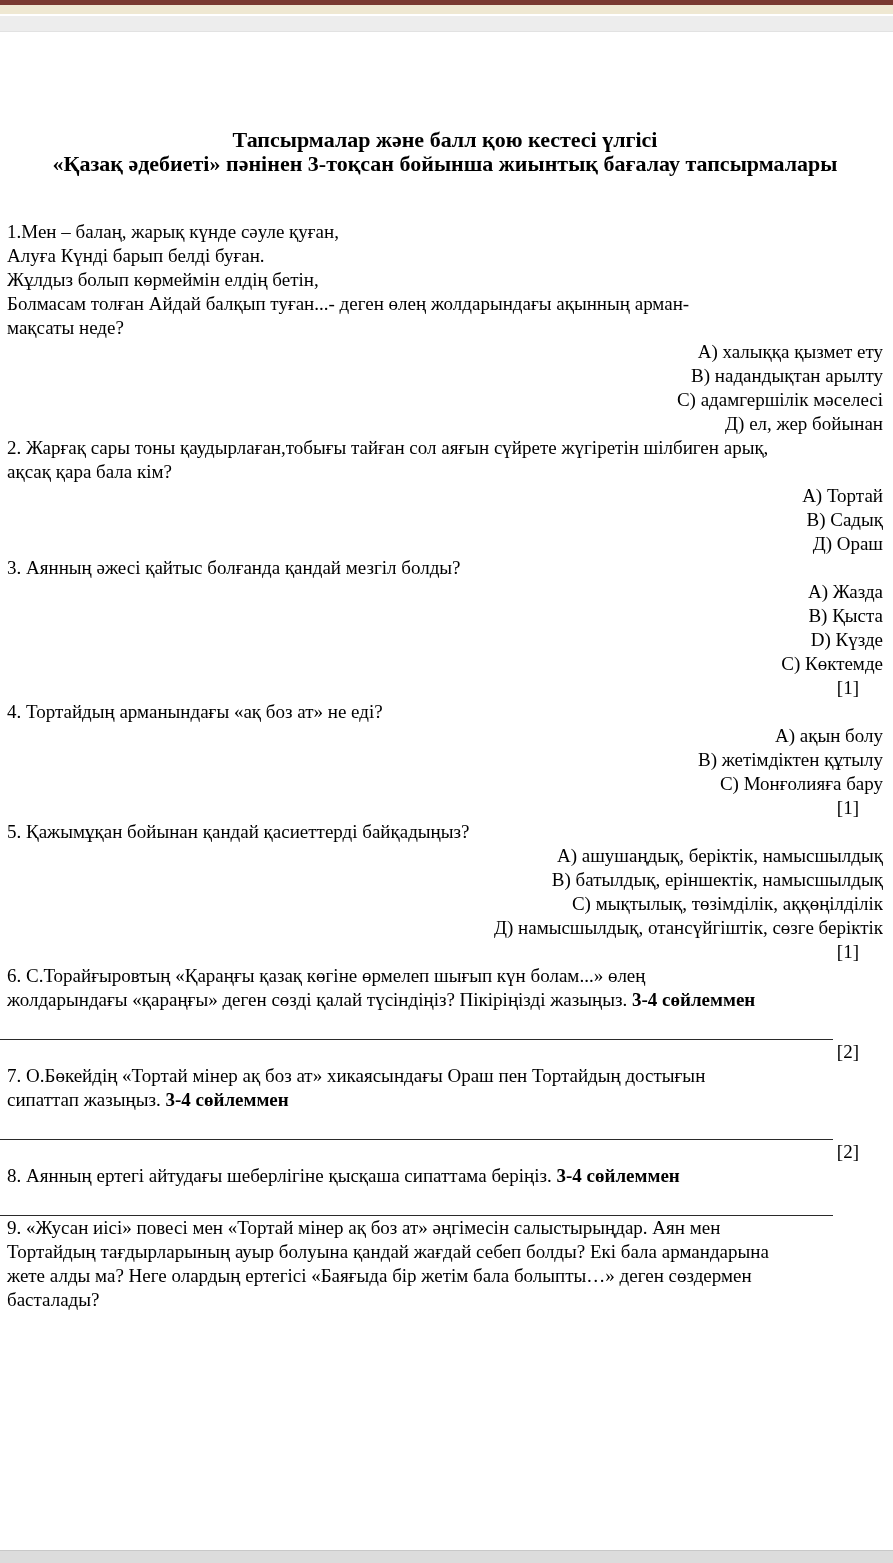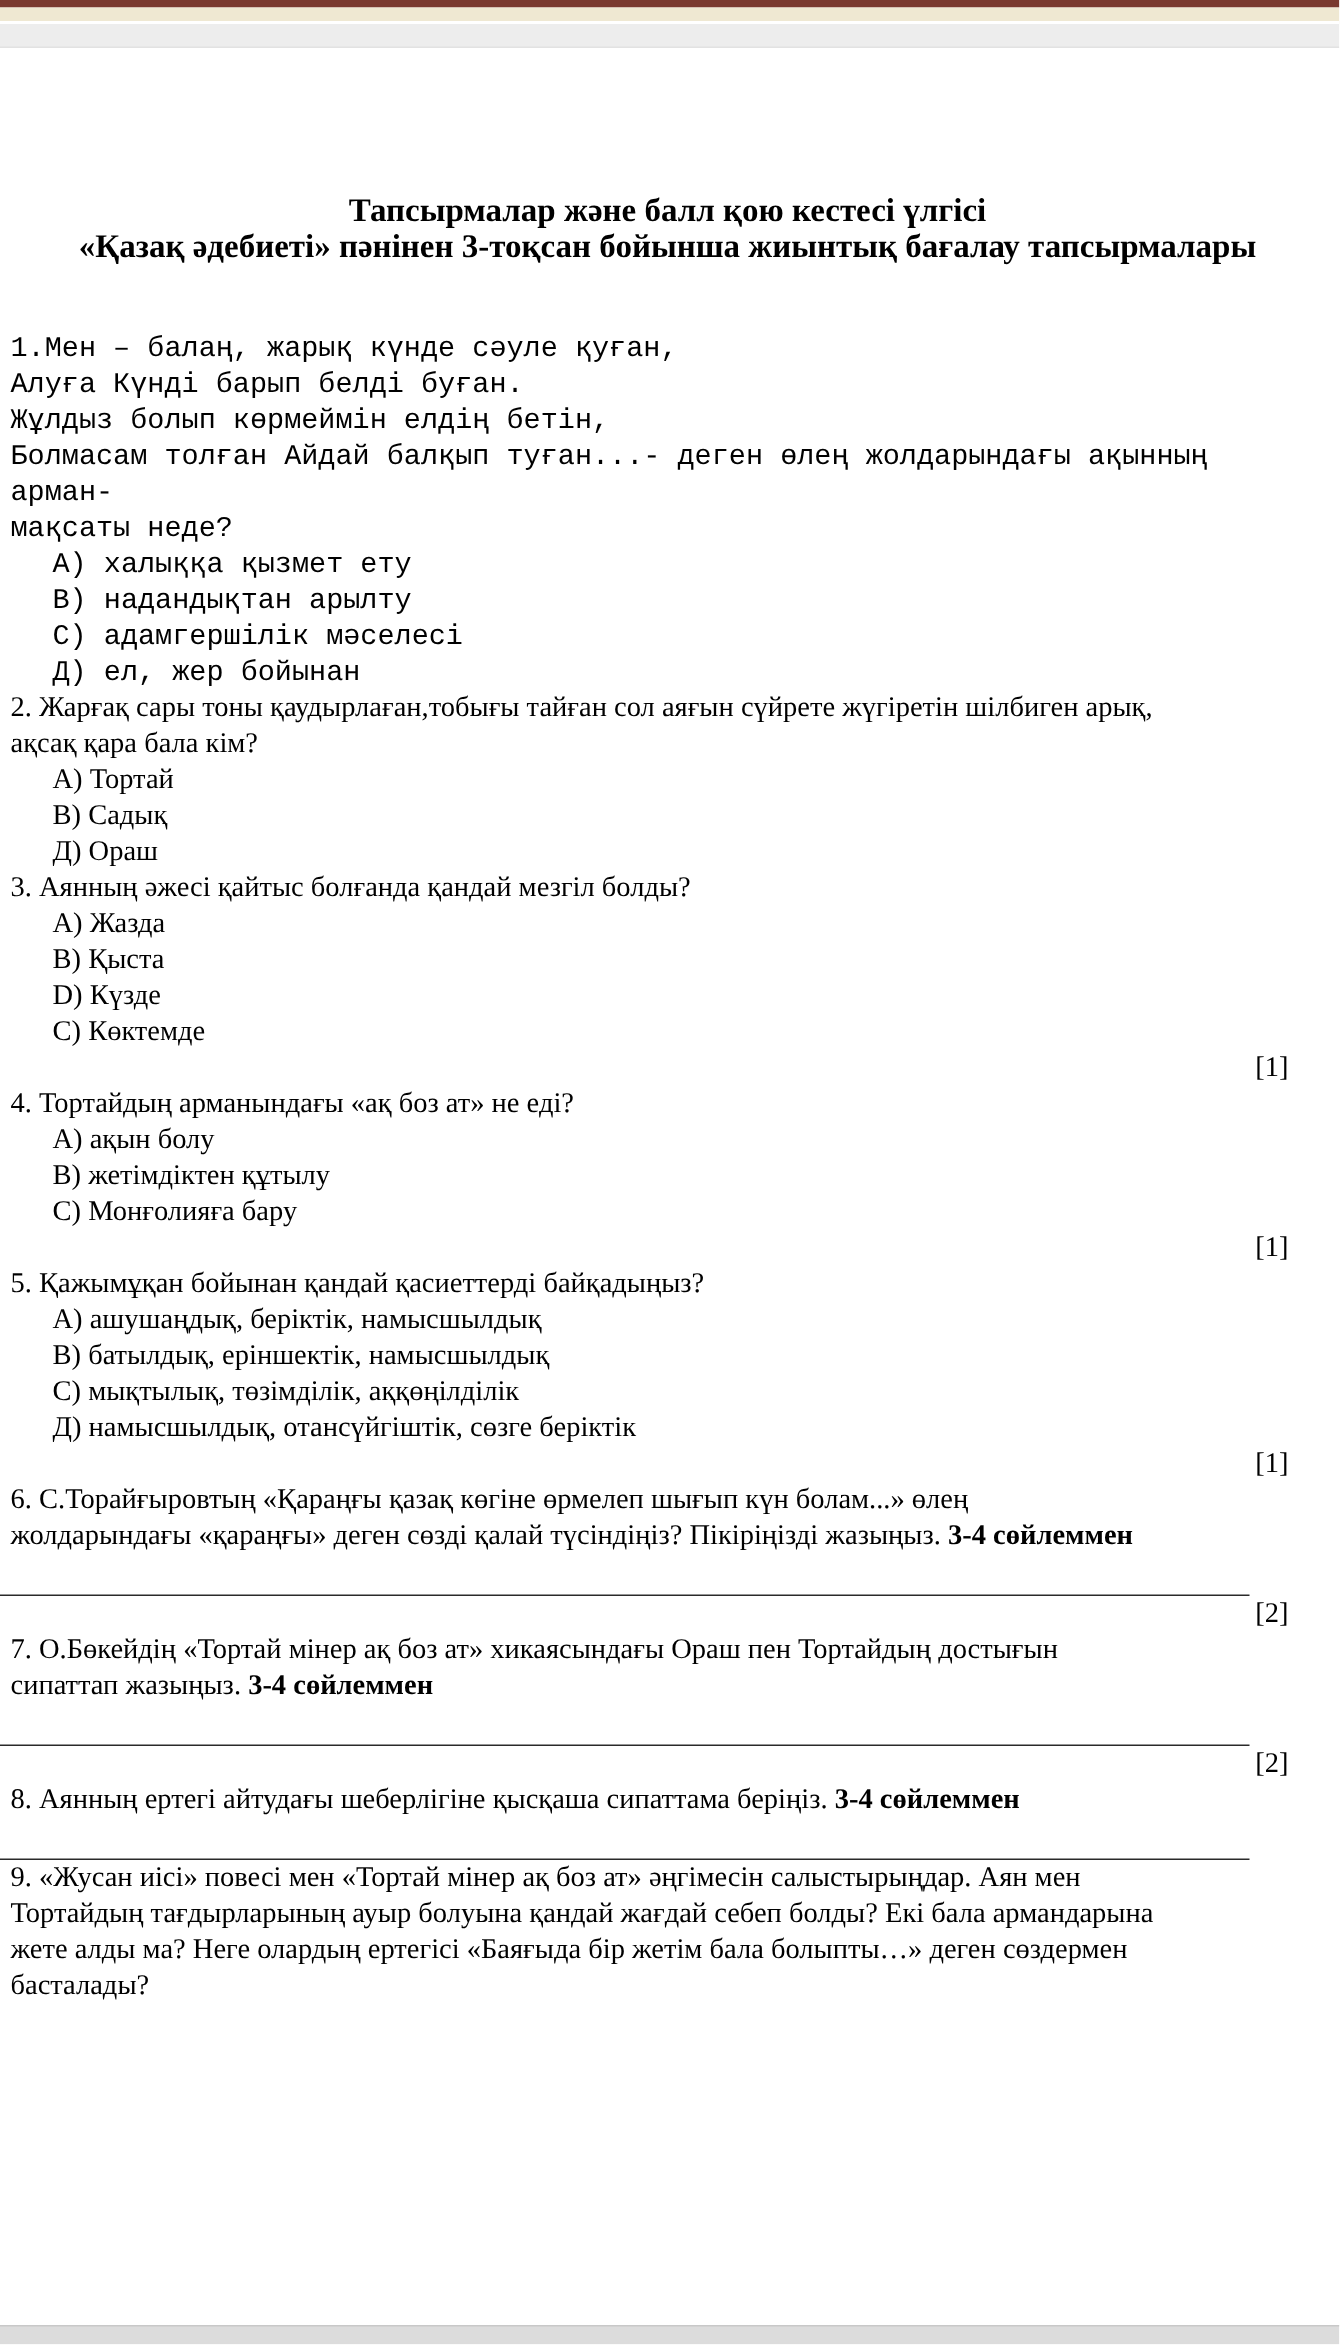--- a/index.html
+++ b/index.html
@@ -37,25 +37,25 @@
   .doc-title {
     text-align: center;
     font-weight: bold;
     font-size: 22px;
     line-height: 24px;
   }
 
   .questions { margin-top: 44px; }
 
   .question { }
-  .question:first-child { margin-top: 0; font-family: Liberation Mono, monospace; }
+  .question:first-child { margin-top: 0; }
 
   .stem-line { min-height: 24px; }
 
-  .options { padding-left: 28px; }
+  .options { padding-left: 28px; text-align: right; }
   .option { min-height: 24px; }
 
   .marks {
     text-align: right;
     padding-right: 24px;
     min-height: 24px;
   }
 
   .answer-line {
     height: 24px;

